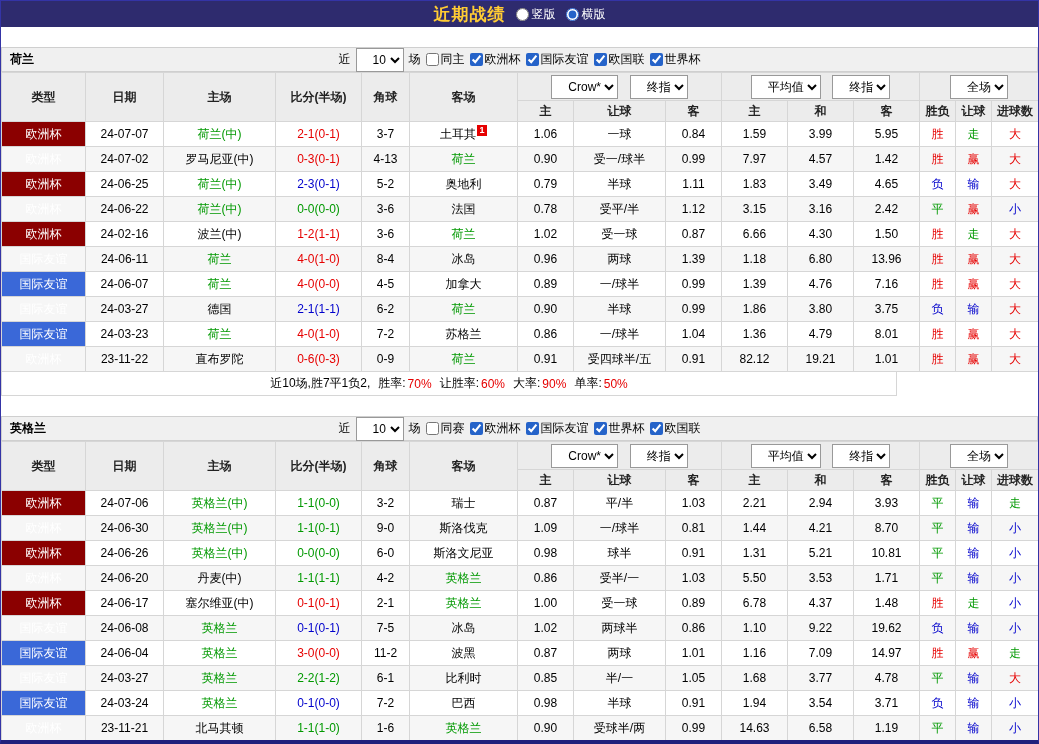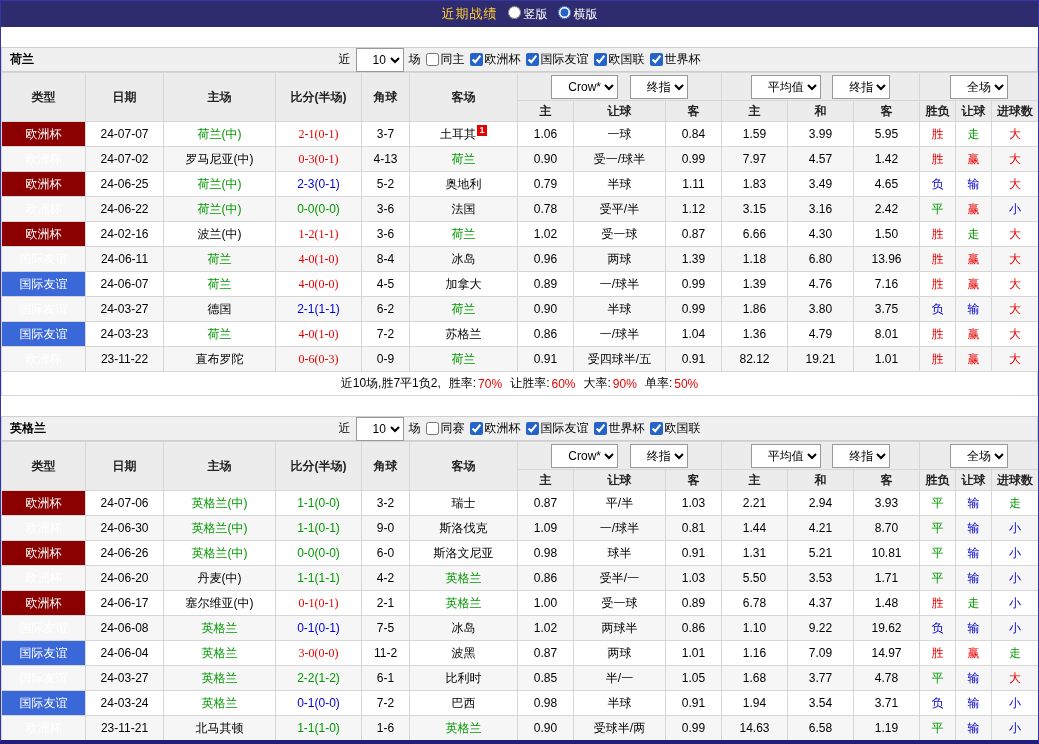--- a/index.html
+++ b/index.html
@@ -1,41 +1,41 @@
 <!DOCTYPE html>
 <html style="--topbar-bg: #2e2b6e; --title-gold: #ffcc33; --euro: #8b0000; --friendly: #3a68d8; --win: #e60000; --draw: #009900; --loss: #0000cc;"><head>
 <meta charset="utf-8">
 <style>
   * { box-sizing: border-box; margin: 0; padding: 0; }
   body { font-family: "Liberation Sans", "DejaVu Sans", sans-serif; font-size: 12px; background: #fff; }
   .page { width: 1039px; height: 744px; border: 1px solid #3434a6; border-bottom: 4px solid #20207c; background: #fff; overflow: hidden; }
   .topbar { height: 26px; background: var(--topbar-bg, #2e2b6e); display: flex; align-items: center; justify-content: center; gap: 10px; }
-  .topbar .title { color: var(--title-gold, #ffcc33); font-weight: normal; font-size: 13px; letter-spacing: 1px; text-align: right; }
-  .topbar label { color: #fff; display: inline-flex; gap: 3px; cursor: pointer; }
+  .topbar .title { color: var(--title-gold, #ffcc33); font-weight: bold; font-size: 17px; letter-spacing: 1px; text-align: right; }
+  .topbar label { color: #fff; display: inline-flex; align-items: center; gap: 3px; cursor: pointer; }
   input[type=checkbox], input[type=radio] { accent-color: #2563c9; width: 13px; height: 13px; margin: 0; }
   .section { margin-top: 20px; }
   .team-bar { position: relative; height: 25px; background: #f0f0f0; border: 1px solid #cfcfcf; display: flex; align-items: center; justify-content: center; width: 1037px; }
   .team-name { position: absolute; left: 8px; font-weight: bold; color: #000; }
   .filters { display: flex; align-items: center; gap: 5px; }
   .filters label { display: inline-flex; align-items: center; gap: 2px; cursor: pointer; }
   select { font-size: 12px; height: 24px; border: 1px solid #999; background: #fff; padding-left: 12px; }
   table { width: 1037px; border-collapse: collapse; table-layout: fixed; }
   th, td { border: 1px solid #d6d6d6; text-align: center; height: 25px; padding: 0 2px; overflow: hidden; white-space: nowrap; }
   thead th { background: #ececec; font-weight: bold; color: #222; }
   .selects-row th { height: 28px; }
   .subhead-row th { height: 21px; }
   tbody tr:nth-child(even) td { background: #f6f6f6; }
   td.comp-euro { background: var(--euro, #8b0000); color: #fff; }
   td.comp-friendly { background: var(--friendly, #3a68d8); color: #fff; }
-  .r { color: var(--win, #e60000); font-family: Liberation Serif, serif; }
+  .r { color: var(--win, #e60000); }
   .g { color: var(--draw, #009900); }
   .b { color: var(--loss, #0000cc); }
   td.focus { color: var(--draw, #009900); }
   .badge { display: inline-block; background: #e60000; color: #fff; font-size: 9px; line-height: 11px; min-width: 10px; padding: 0 1px; vertical-align: super; margin-left: 1px; font-weight: bold; }
-  .summary { height: 24px; border: 1px solid #d6d6d6; border-top: none; display: flex; align-items: center; justify-content: center; width: 1037px; background: #fff; }
+  .summary { height: 24px; border: 1px solid #d6d6d6; border-top: none; display: flex; align-items: center; justify-content: center; width: 896px; background: #fff; }
   .summary .lab { margin-left: 8px; }
   .summary .red { color: #e60000; margin-left: 2px; text-align: right; }
   .sel-cell select { margin: 0 4px; }
 </style>
 </head>
 <body>
 
 <div class="page">
 
   <div class="topbar">

